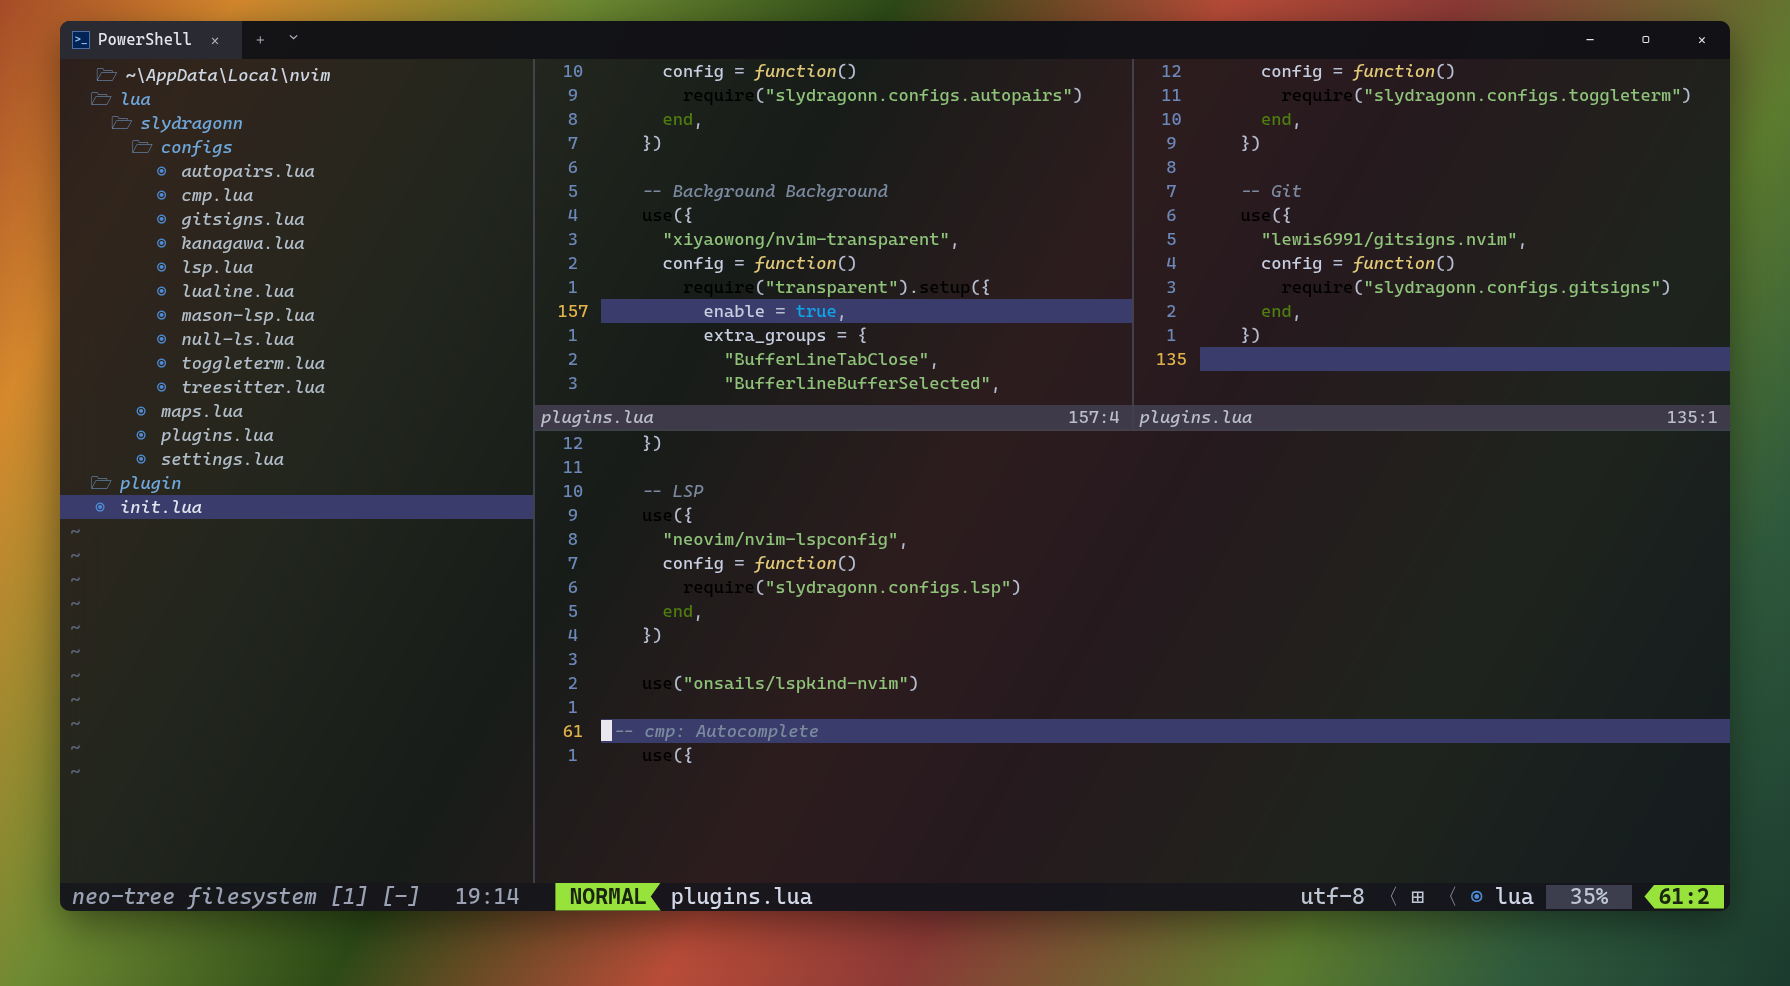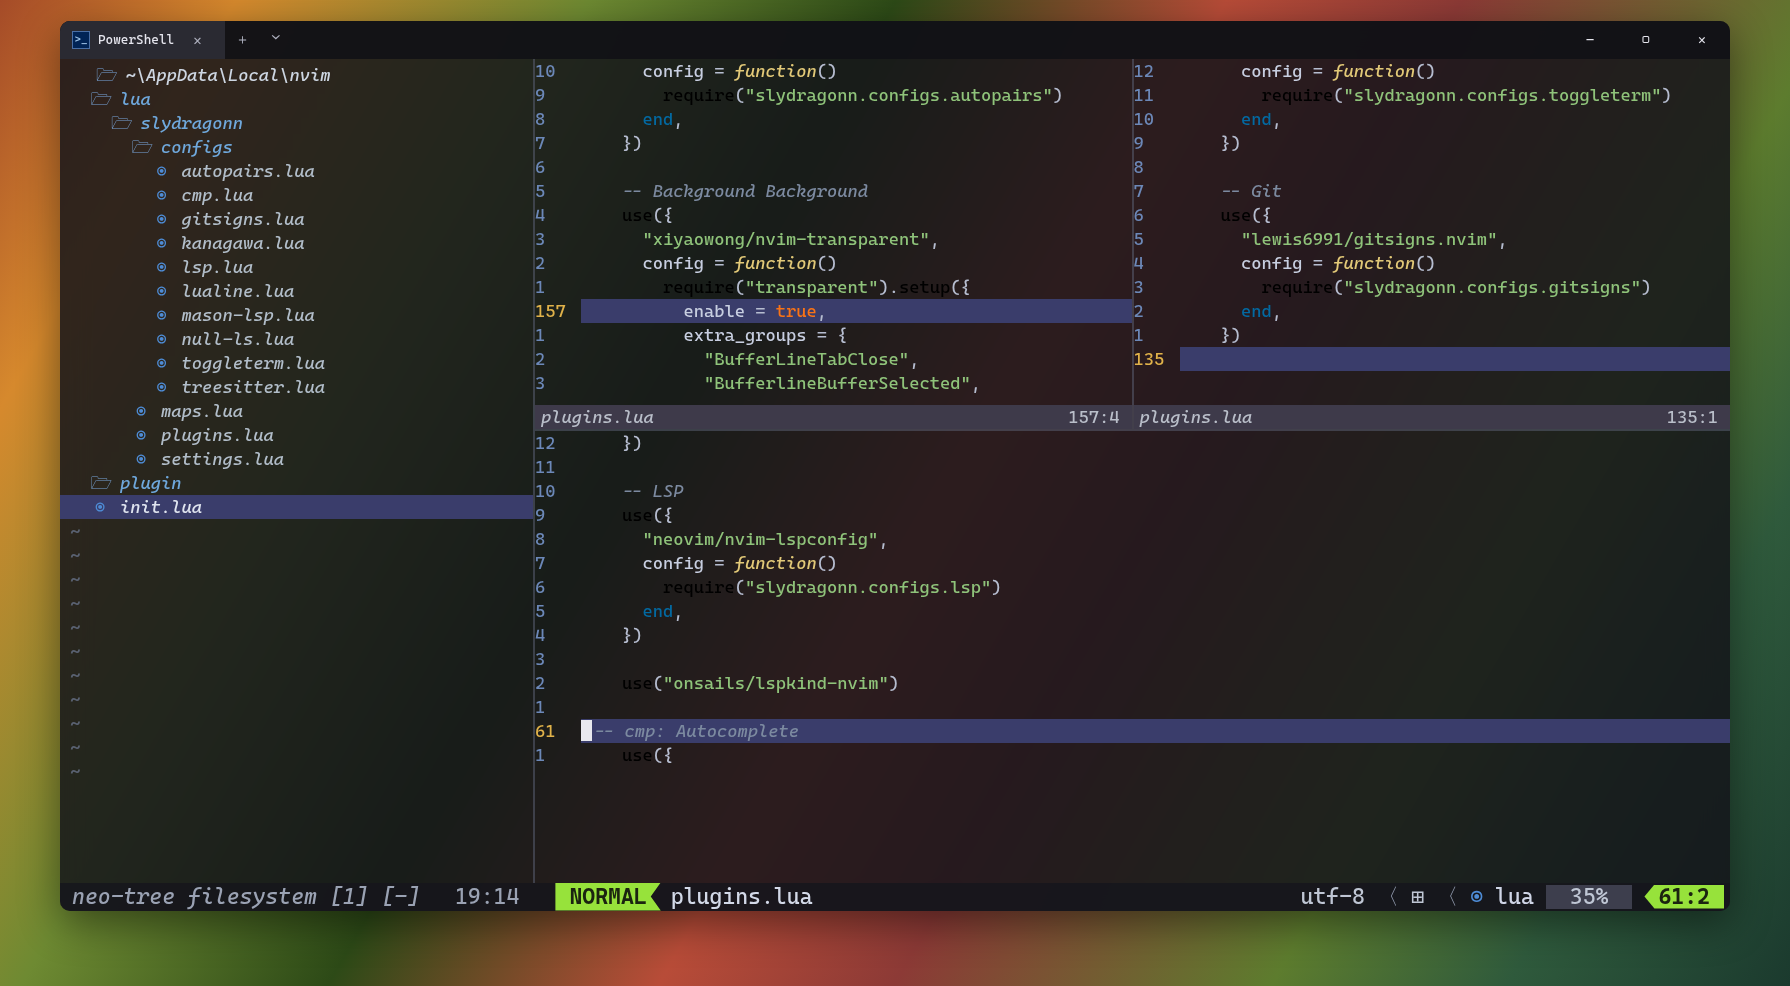--- a/index.html
+++ b/index.html
@@ -16,21 +16,21 @@
     border-radius:10px; overflow:hidden;
     box-shadow:0 12px 40px rgba(0,0,0,.45);
     display:flex; flex-direction:column;
     margin-top:-55px;
   }
   
   .titlebar { height:38px; background:rgba(18,18,22,.9); display:flex; align-items:center; }
   .tab-strip { display:flex; align-items:center; height:100%; }
   .tab { height:100%; display:flex; align-items:center; padding:0 12px; background:#2a2a32; border-radius:0 0 0 0; gap:8px; }
   .tab .ps-icon { width:18px; height:18px; background:#012456; border:1px solid #4a6fa5; display:flex; align-items:center; justify-content:center; color:#9abfe3; font-size:11px; }
-  .tab .label { color:#e6e6ee; font-size:13px; }
+  .tab .label { color:#e6e6ee; font-size:16px; }
   .tab-close, .new-tab, .dropdown { color:#aeb0be; font-size:14px; padding:0 11px; cursor:pointer; }
   .win-controls { margin-left:auto; display:flex; }
   .win-btn { width:56px; height:38px; display:flex; align-items:center; justify-content:center; color:#e6e6ee; font-size:13px; }
 
   
   .editor { flex:1; display:grid; grid-template-rows:1fr 28px; font-size:17.5px; line-height:24px; }
   .splits { display:flex; overflow:hidden; }
   .tree-pane { width:475px; border-right:2px solid rgba(90,95,115,.55); color:#b6c2d0; display:flex; flex-direction:column; }
   .tree-body { flex:1; padding-top:4px; overflow:hidden; }
   .tree-row { padding-left:10px; white-space:pre; font-style:italic; }
@@ -46,31 +46,31 @@
   
   .codes { flex:1; display:flex; flex-direction:column; }
   .top-splits { display:flex; height:370px; }
   .code-pane { flex:1; display:flex; flex-direction:column; overflow:hidden; }
   .code-pane.left { border-right:2px solid rgba(90,95,115,.55); }
   .code-lines { flex:1; overflow:hidden; }
   .code-status { height:24px; background:#3e3a4a; color:#b9bec9; display:flex; align-items:center; padding:0 12px 0 6px; font-style:italic; }
   .code-status .pos { margin-left:auto; font-style:normal; }
 
   .ln { display:flex; }
-  .ln .num { width:46px; text-align:left; padding-right:10px; color:#6c88b8; flex-shrink:0; }
+  .ln .num { width:46px; text-align:center; padding-right:10px; color:#6c88b8; flex-shrink:0;margin-left:20px; }
   .ln.cur .num { color:#e0b24a; }
   .ln.cur .txt { background:#3a3d6b; flex:1; }
   .ln .txt { white-space:pre; }
-  .c-kw   { color:#0369a1; }          
+  .c-kw   { color:#4d7c0f; }          
   .c-id   { color:#c7cee0; }
   .c-op   { color:#b6bdd0; }
   .c-fn   { color:#e2c978; font-style:italic; }
   .c-str  { color:#8fc37a; }
   .c-com  { color:#7c8aa0; font-style:italic; }
-  .c-bool { color:#f97316; }
+  .c-bool { color:#0ea5e9; }
   .c-call { color:#000000; }
 
   .bottom-pane { flex:1; border-top:2px solid rgba(90,95,115,.55); }
 
   
   .statusline { display:flex; align-items:center; font-size:22px; background:rgba(22,22,28,.85); color:#bfc6d4; padding:0 6px 0 12px; }
   .sl-left { color:#9aa2b3; font-style:italic; }
   .sl-left .time { margin-left:22px; font-style:normal; }
   .sl-mode { background:#97e23b; color:#1b2410; font-weight:bold; padding:0 14px; height:100%; display:flex; align-items:center; clip-path:polygon(0 0,100% 0,calc(100% - 10px) 50%,100% 100%,0 100%); margin-left:36px; }
   .sl-mode-sep { color:#97e23b; font-size:22px; margin-right:10px; }

